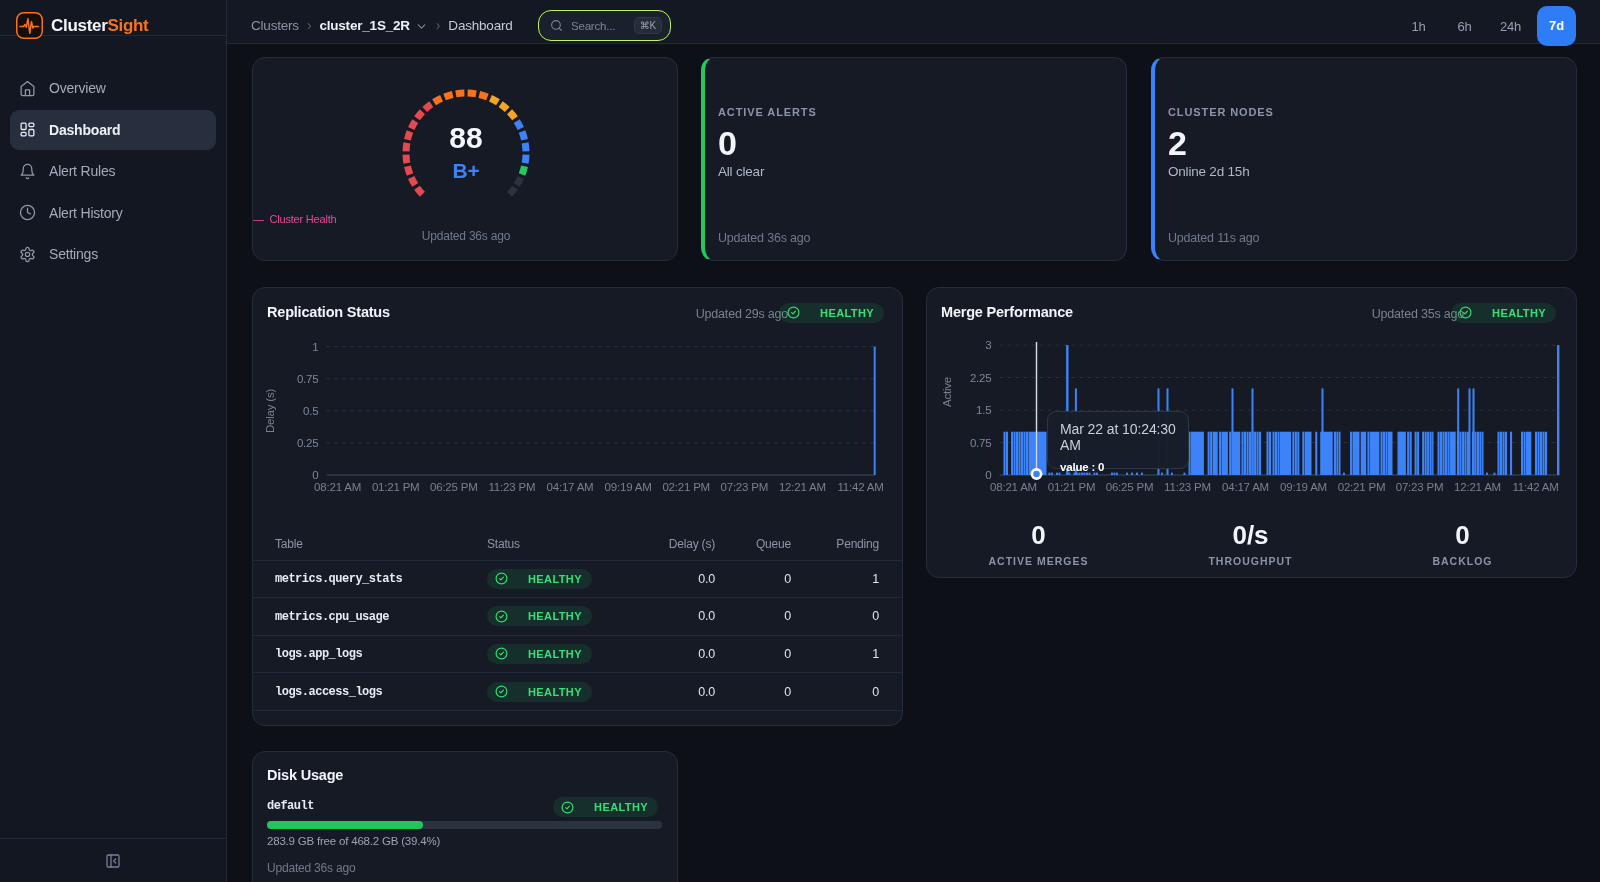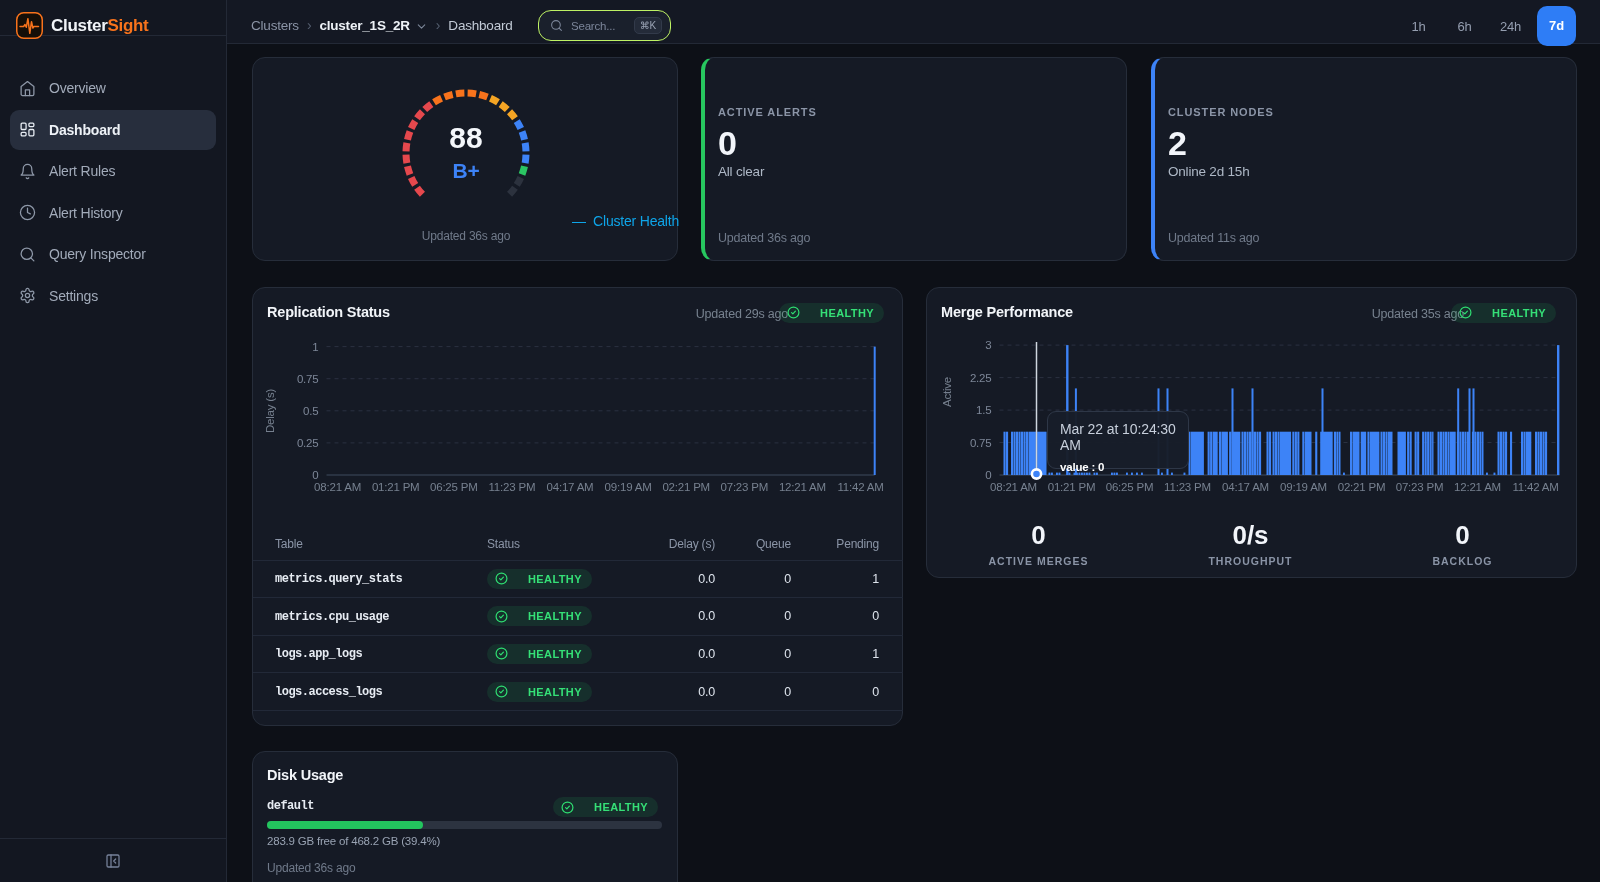--- a/index.html
+++ b/index.html
@@ -111,27 +111,20 @@
           <path d="M10.3 21a1.94 1.94 0 0 0 3.4 0"></path>
         </svg>
         <span>Alert Rules</span>
       </div>
       <div class="nav-item">
         <svg width="17" height="17" viewBox="0 0 24 24" fill="none" stroke="#8e98a8" stroke-width="1.8" stroke-linecap="round" stroke-linejoin="round">
           <circle cx="12" cy="12" r="10"></circle>
           <polyline points="12 6 12 12 16 14"></polyline>
         </svg>
         <span>Alert History</span>
-      </div>
-      <div class="nav-item">
-        <svg width="17" height="17" viewBox="0 0 24 24" fill="none" stroke="#8e98a8" stroke-width="1.8" stroke-linecap="round" stroke-linejoin="round">
-          <circle cx="11" cy="11" r="8"></circle>
-          <path d="m21 21-4.3-4.3"></path>
-        </svg>
-        <span>Query Inspector</span>
       </div>
       <div class="nav-item">
         <svg width="17" height="17" viewBox="0 0 24 24" fill="none" stroke="#8e98a8" stroke-width="1.8" stroke-linecap="round" stroke-linejoin="round">
           <path d="M12.22 2h-.44a2 2 0 0 0-2 2v.18a2 2 0 0 1-1 1.73l-.43.25a2 2 0 0 1-2 0l-.15-.08a2 2 0 0 0-2.73.73l-.22.38a2 2 0 0 0 .73 2.73l.15.1a2 2 0 0 1 1 1.72v.51a2 2 0 0 1-1 1.74l-.15.09a2 2 0 0 0-.73 2.73l.22.38a2 2 0 0 0 2.73.73l.15-.08a2 2 0 0 1 2 0l.43.25a2 2 0 0 1 1 1.73V20a2 2 0 0 0 2 2h.44a2 2 0 0 0 2-2v-.18a2 2 0 0 1 1-1.73l.43-.25a2 2 0 0 1 2 0l.15.08a2 2 0 0 0 2.73-.73l.22-.39a2 2 0 0 0-.73-2.73l-.15-.08a2 2 0 0 1-1-1.74v-.5a2 2 0 0 1 1-1.74l.15-.09a2 2 0 0 0 .73-2.73l-.22-.38a2 2 0 0 0-2.73-.73l-.15.08a2 2 0 0 1-2 0l-.43-.25a2 2 0 0 1-1-1.73V4a2 2 0 0 0-2-2z"></path>
           <circle cx="12" cy="12" r="3"></circle>
         </svg>
         <span>Settings</span>
       </div>
     </div>
   <div id="side-foot">
@@ -191,21 +184,21 @@
       <path d="M263.77 63.03 A60.0 60.0 0 0 1 267.79 70.55" stroke="#3d83f7" stroke-width="7.0" fill="none"></path>
       <path d="M269.03 73.55 A60.0 60.0 0 0 1 271.51 81.71" stroke="#3d83f7" stroke-width="7.0" fill="none"></path>
       <path d="M272.14 84.89 A60.0 60.0 0 0 1 272.98 93.38" stroke="#3d83f7" stroke-width="7.0" fill="none"></path>
       <path d="M272.98 96.62 A60.0 60.0 0 0 1 272.14 105.11" stroke="#3d83f7" stroke-width="7.0" fill="none"></path>
       <path d="M271.51 108.29 A60.0 60.0 0 0 1 269.03 116.45" stroke="#2bc563" stroke-width="7.0" fill="none"></path>
       <path d="M267.79 119.45 A60.0 60.0 0 0 1 263.77 126.97" stroke="#2c323e" stroke-width="7.0" fill="none"></path>
       <path d="M261.97 129.67 A60.0 60.0 0 0 1 256.56 136.26" stroke="#2c323e" stroke-width="7.0" fill="none"></path>
     </svg>
   <div class="abs" style="left:0;top:63px;width:426px;text-align:center;font-size:30px;font-weight:700;color:#f4f7fb;letter-spacing:0;">88</div>
   <div class="abs" style="left:0;top:101px;width:426px;text-align:center;font-size:21px;font-weight:700;color:#3d83f7;">B+</div>
-  <div class="abs" style="left:0;top:155px;width:426px;text-align:right;font-size:14px;color:#0ea5e9;">—&nbsp; Cluster Health</div>
+  <div class="abs" style="left:0;top:155px;width:426px;text-align:left;font-size:11px;color:#ec4899;">—&nbsp; Cluster Health</div>
   <div class="abs" style="left:0;top:171px;width:426px;text-align:center;font-size:12px;color:#707a8a;">Updated 36s ago</div>
 </div>
 <div class="card" style="left:701px; top:57px; width:426px; height:204px; border-left:4px solid #27c75f;">
   <div class="stat-title">ACTIVE ALERTS</div>
   <div class="stat-num">0</div>
   <div class="stat-sub">All clear</div>
   <div class="stat-upd">Updated 36s ago</div>
 </div>
 <div class="card" style="left:1151px; top:57px; width:426px; height:204px; border-left:4px solid #3d83f7;">
   <div class="stat-title">CLUSTER NODES</div>

